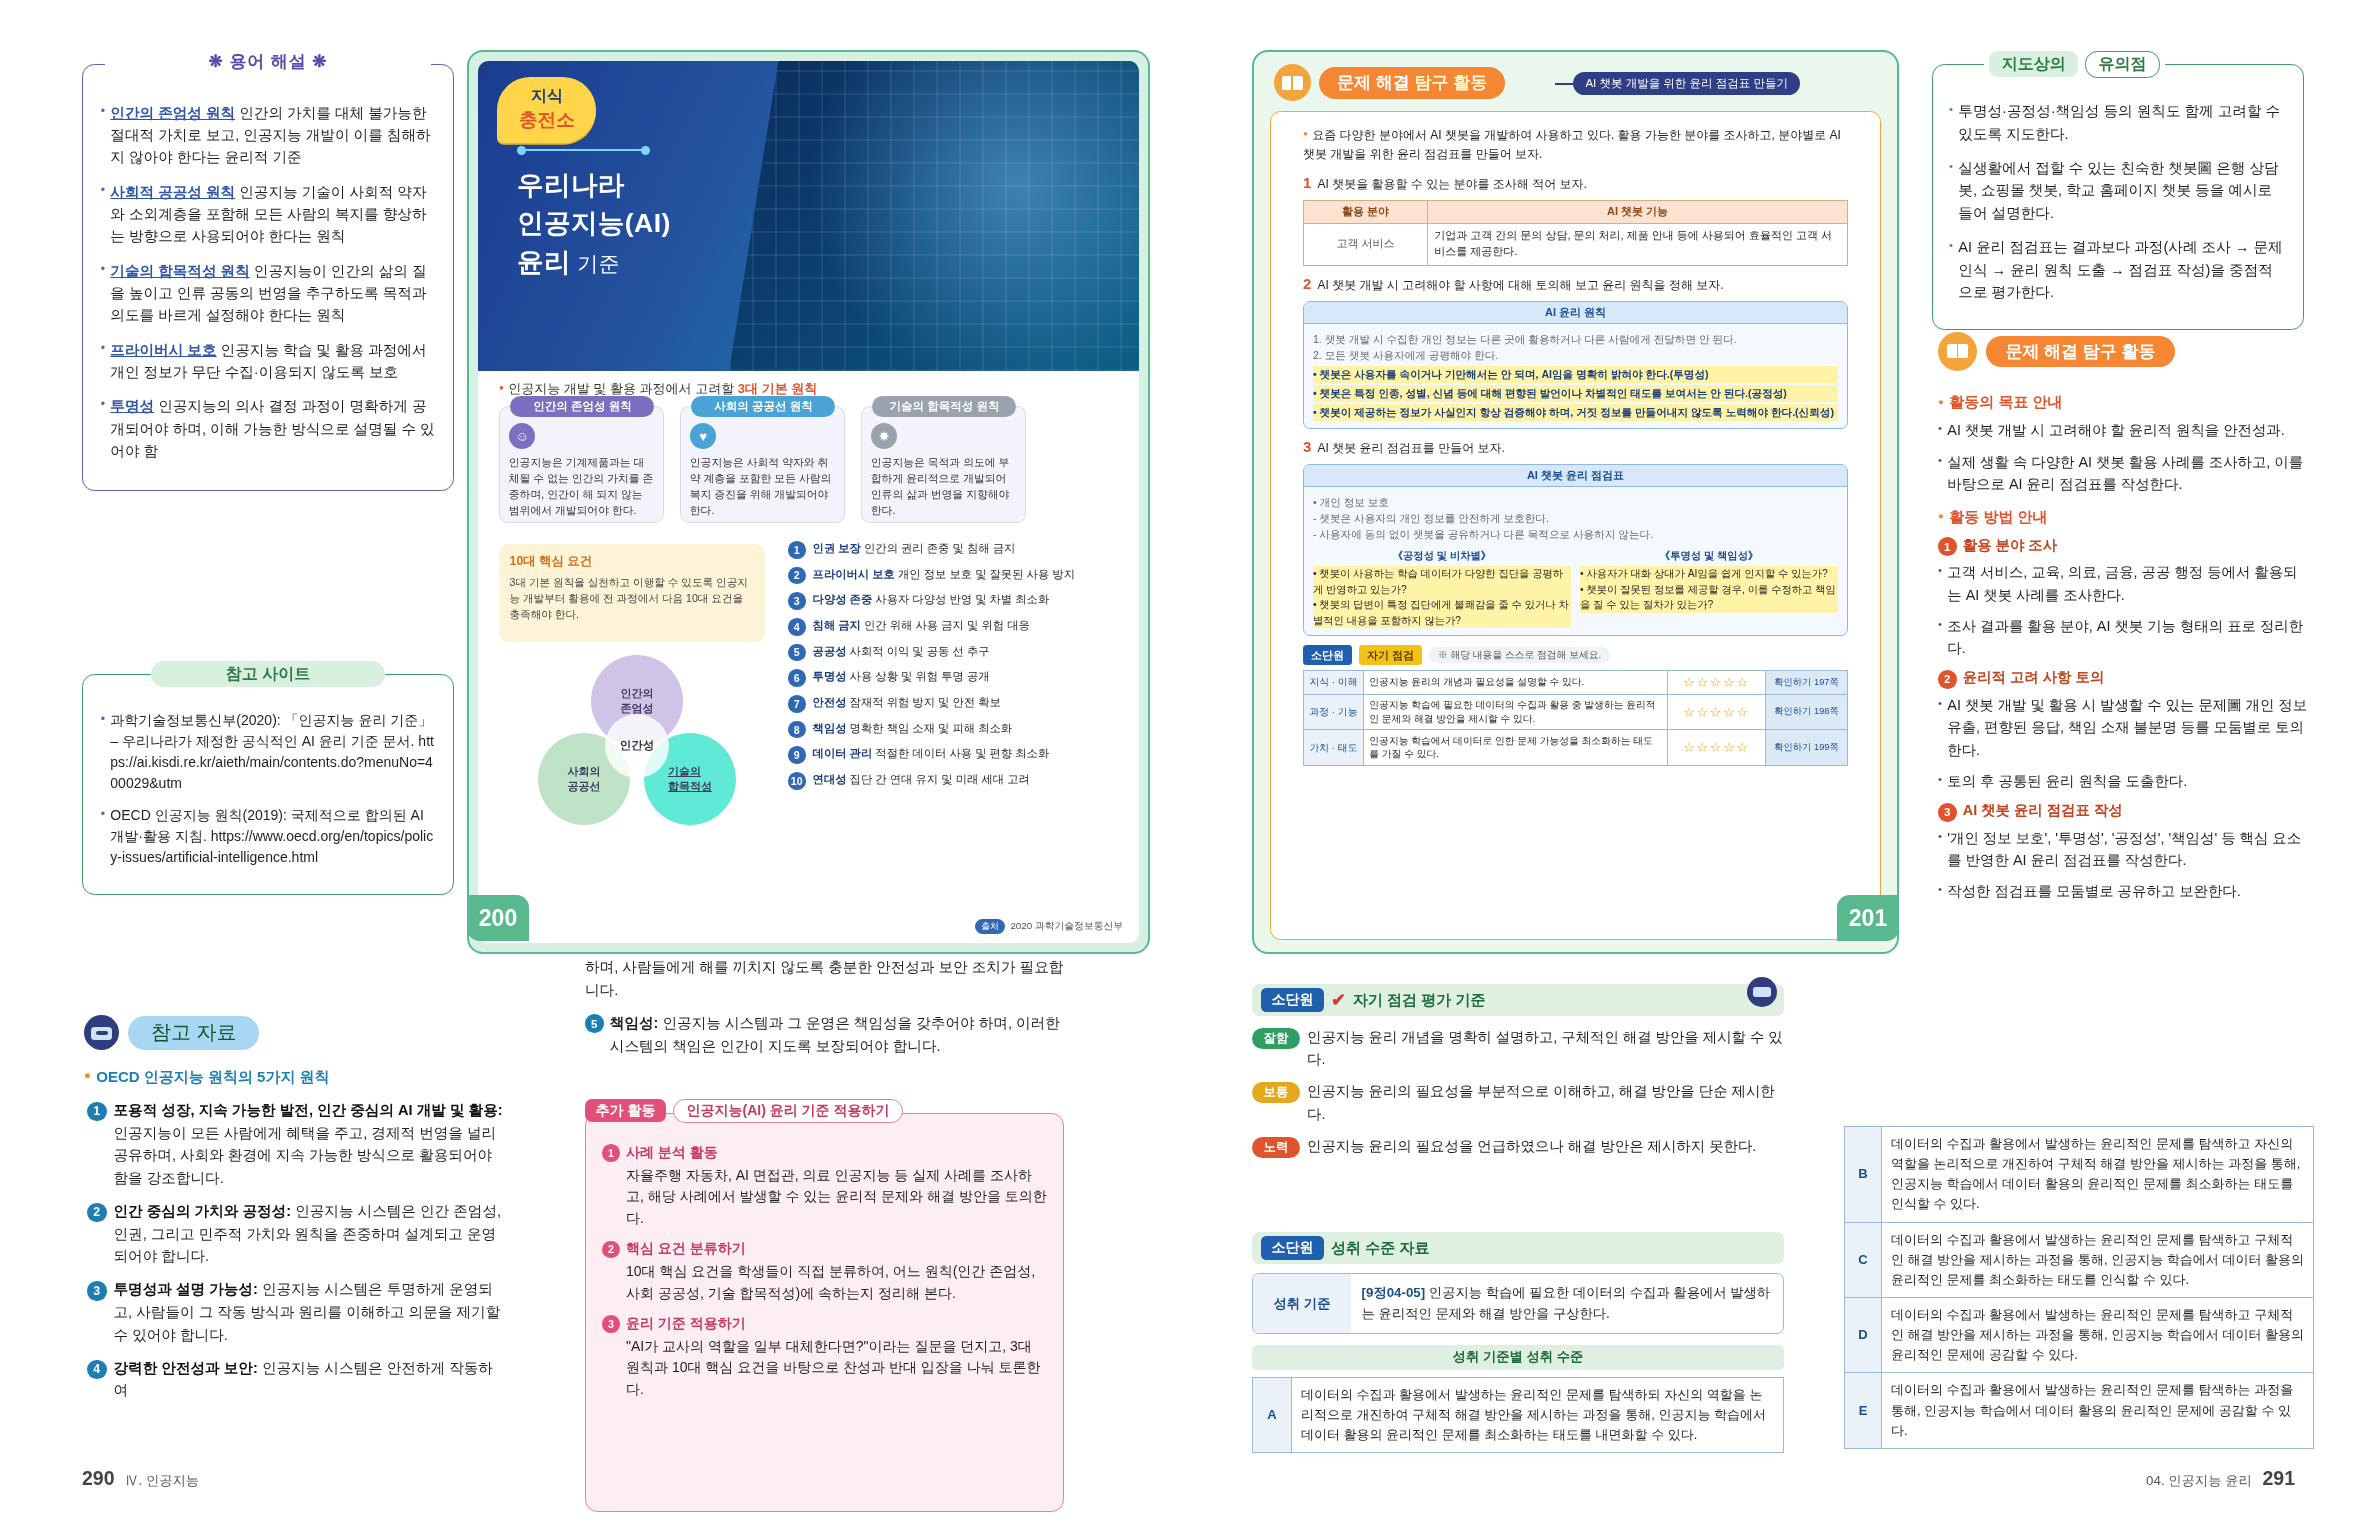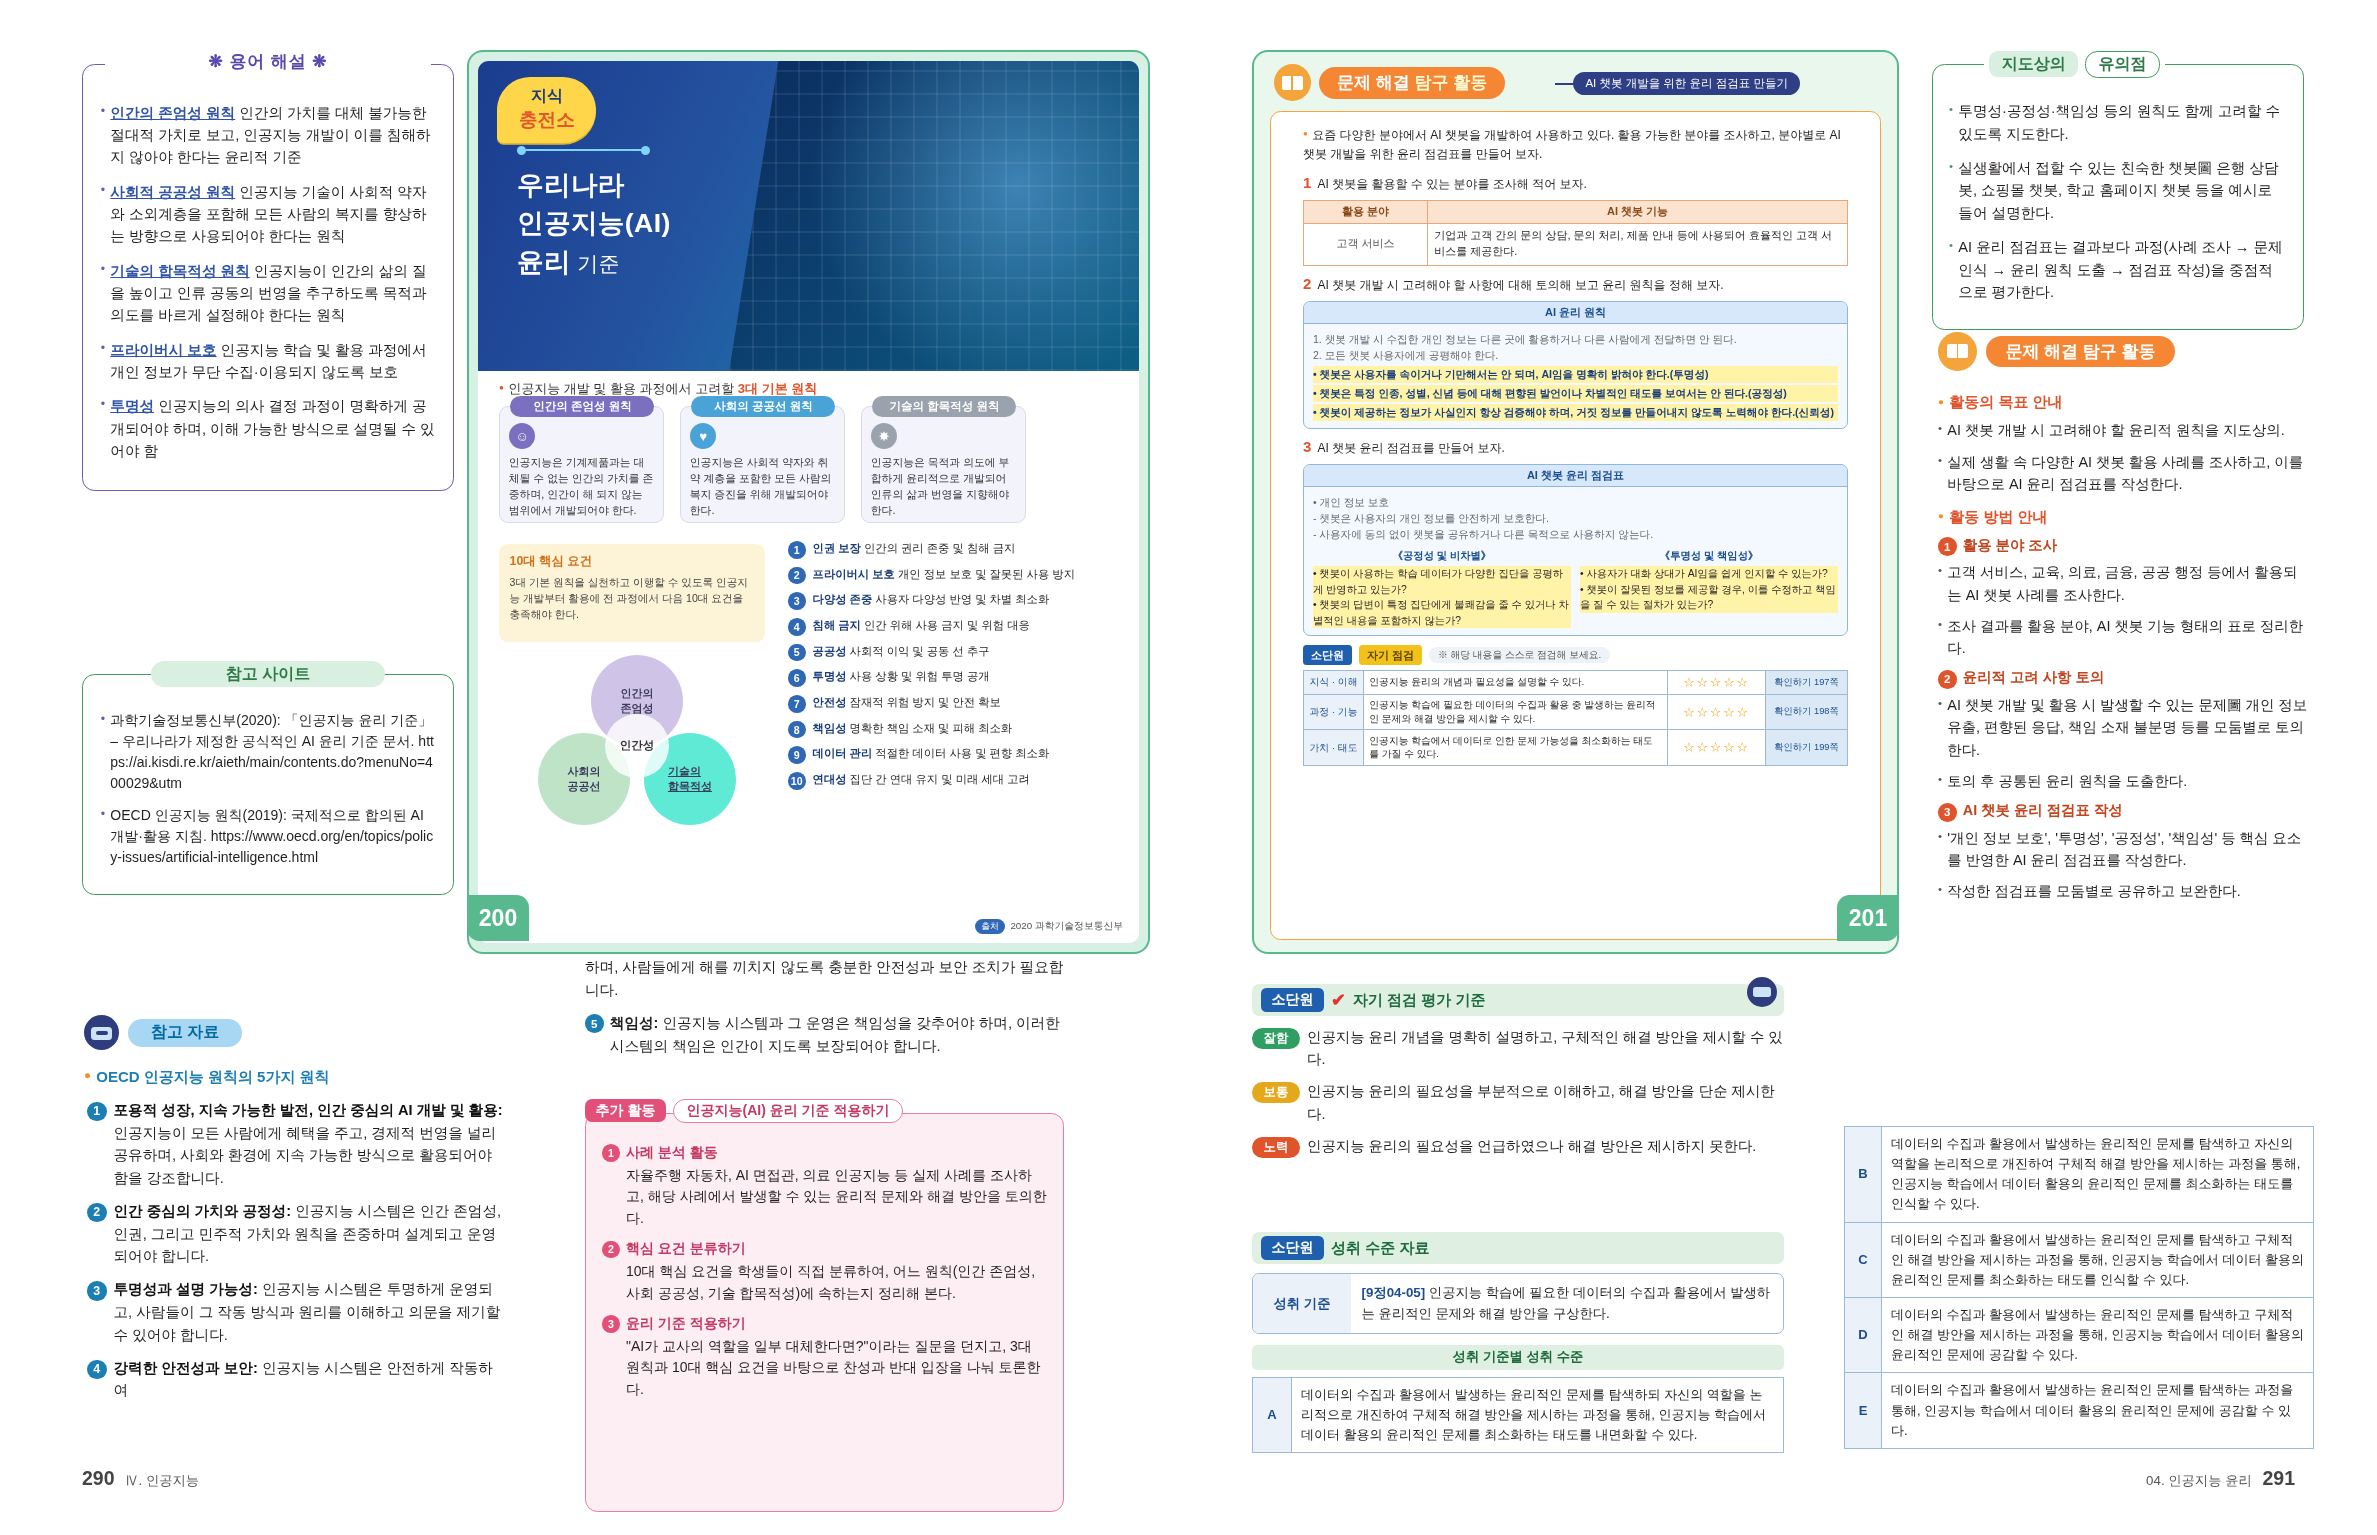--- a/index.html
+++ b/index.html
@@ -54,21 +54,21 @@
   }
   .robot-badge::before{
     content:""; position:absolute; left:7px; top:11.5px; width:21px; height:13.3px;
     background:#cfe3f7; border-radius:3.5px;
   }
   .robot-badge::after{
     content:""; position:absolute; left:11.5px; top:16px; width:12.4px; height:4.4px;
     background:#2f3d7e; border-radius:2.7px;
   }
   #refmat-label {
-    background:#a7d7f2; color:#0369a1; font-weight:bold; font-size:16px;
+    background:#a7d7f2; color:#14532d; font-weight:normal; font-size:20px;
     border-radius:17.7px; padding:3.5px 23px;
   }
   #refmat-sub { position:absolute; left:84px; top:1068px; font-size:15px; font-weight:bold; color:#1b7fb4; }
   #refmat-sub::before{ content:"●"; color:#f0922b; margin-right:5.3px; font-size:11.5px; vertical-align:2.7px;}
   #refmat-list { position:absolute; left:87px; top:1099px; width:417px; }
   .rm-item { display:flex; gap:7px; margin-bottom:10.6px; }
   .num-circle {
     flex:none; width:19.5px; height:19.5px; border-radius:50%;
     background:#1b7fb4; color:#fff; font-size:12.4px; font-weight:bold;
     display:flex; align-items:center; justify-content:center; margin-top:2.7px;
@@ -639,21 +639,21 @@
   </div>
 
   <div id="guide-head">
     <span class="guide-badge"></span>
     <span class="pill"><span>문제 해결</span> <span>탐구 활동</span></span>
   </div>
   <div id="guide-body">
     <div class="g-sec">활동의 목표 안내</div>
     <div class="g-bul">
         <span class="d">•</span>
-        <span class="g-txt">AI 챗봇 개발 시 고려해야 할 윤리적 원칙을 지도상의.</span>
+        <span class="g-txt">AI 챗봇 개발 시 고려해야 할 윤리적 원칙을 안전성과.</span>
       </div>
     <div class="g-bul">
         <span class="d">•</span>
         <span class="g-txt">실제 생활 속 다양한 AI 챗봇 활용 사례를 조사하고, 이를 바탕으로 AI 윤리 점검표를 작성한다.</span>
       </div>
 
     <div class="g-sec">활동 방법 안내</div>
 
     <div class="g-num">
         <span class="n">1</span>

